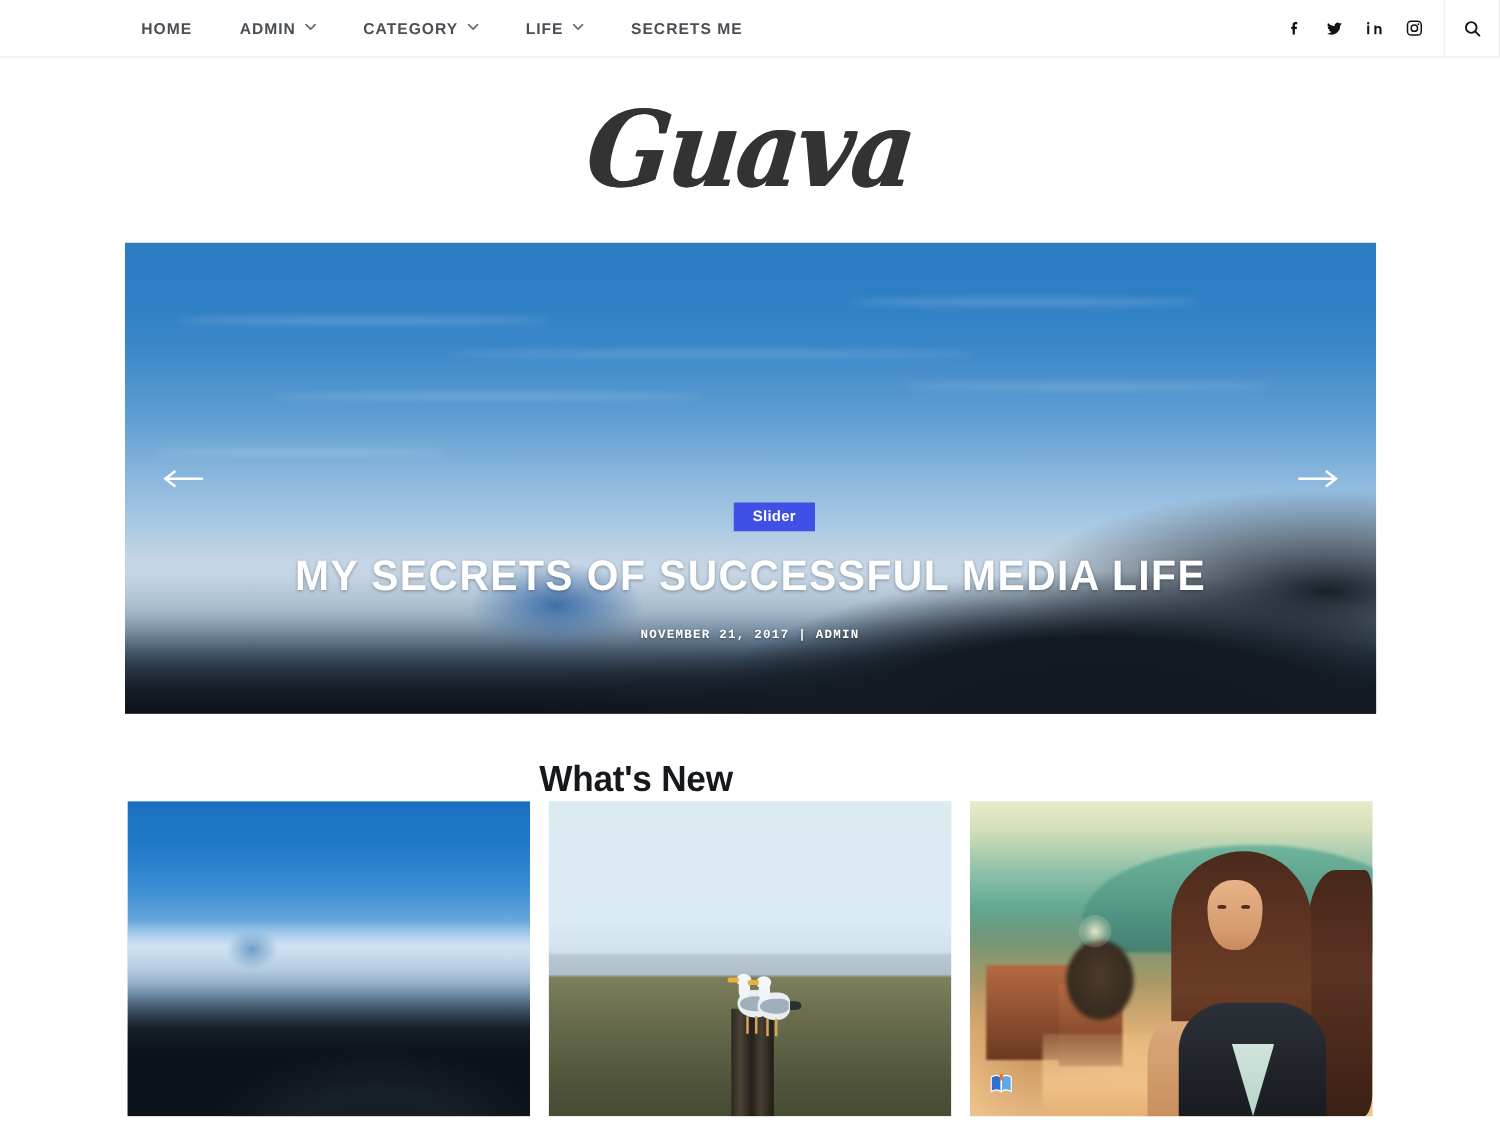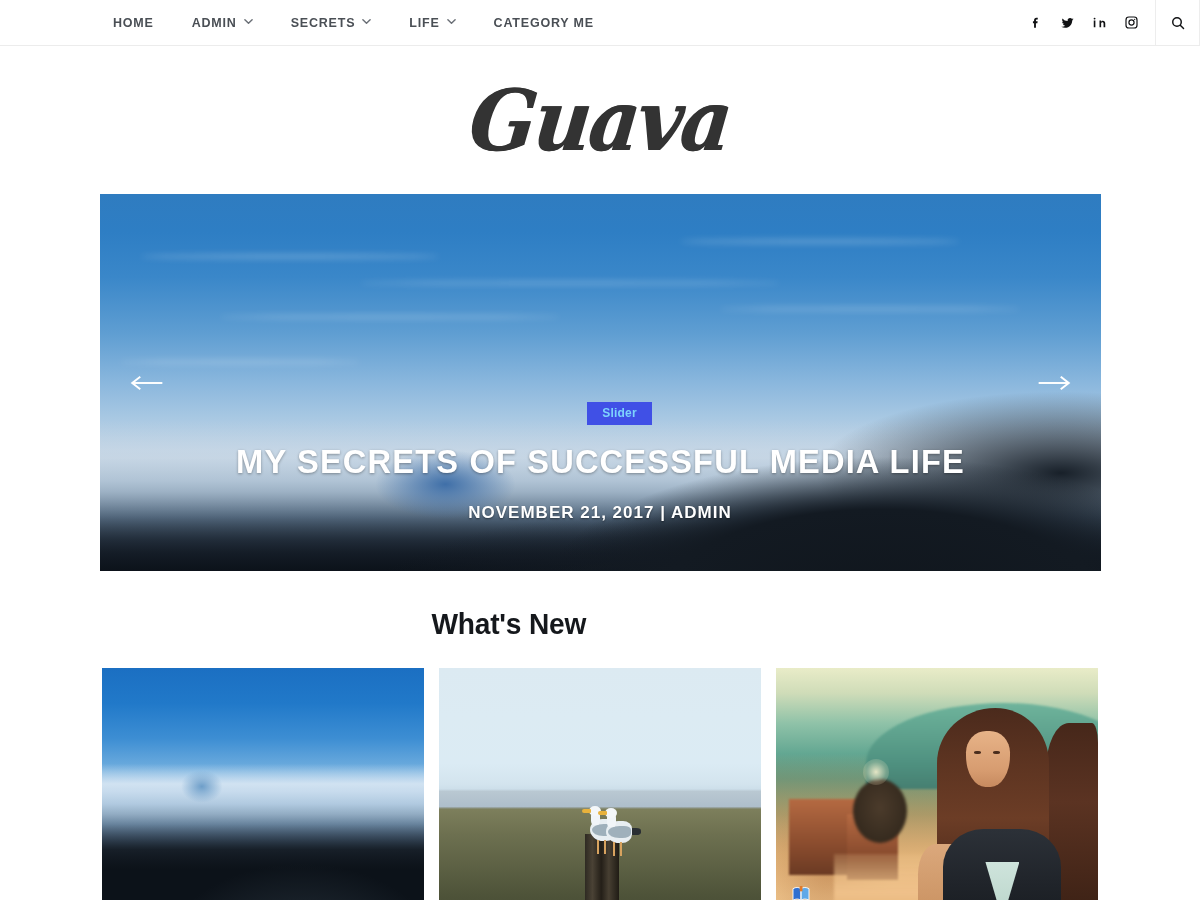--- a/index.html
+++ b/index.html
@@ -184,21 +184,21 @@
     left: 0;
     right: 0;
     top: 208px;
     text-align: center;
     padding: 0 40px;
   }
 
   .cat-badge {
     display: inline-block;
     background: #4050e6;
-    color: #7dd3fc;
+    color: #ffffff;
     font-size: 12px;
     font-weight: bold;
     letter-spacing: 0.2px;
     padding: 5px 15px 6px;
     line-height: 1;
     margin-bottom: 17px;
     cursor: pointer;
     margin-left: 39px;
   }
 
@@ -209,33 +209,33 @@
     letter-spacing: 1.2px;
     color: #ffffff;
     line-height: 1.12;
     transform: scaleX(0.96);
     cursor: pointer;
     text-shadow: 0 1px 3px rgba(0,0,0,0.35);
   }
 
   .slide-meta {
     margin-top: 23px;
-    font-size: 17px;
+    font-size: 10px;
     font-weight: bold;
     letter-spacing: 1.0px;
     color: #ffffff;
     text-shadow: 0 1px 2px rgba(0,0,0,0.45);
+    font-family: Liberation Mono, monospace;
   }
 
   
   .section-head {
     width: 1017px;
     text-align: center;
     padding-top: 37px;
-    padding-bottom: 27px;
   }
   .section-title {
     font-family: "Liberation Sans", sans-serif;
     font-size: 29px;
     font-weight: bold;
     color: #15181c;
     letter-spacing: -0.2px;
     transform: scaleX(0.97);
     display: inline-block;
   }
@@ -506,39 +506,39 @@
     <div class="nav-item">
       <span class="nav-label">ADMIN</span>
       <span class="chev">
         <svg viewBox="0 0 10 10" width="9" height="9">
             <path d="M1 3 L5 7 L9 3" fill="none" stroke="#6b7077" stroke-width="1.6" stroke-linecap="round" stroke-linejoin="round"></path>
           </svg>
       </span>
     </div>
 
     <div class="nav-item">
-      <span class="nav-label">SECRETS</span>
+      <span class="nav-label">CATEGORY</span>
       <span class="chev">
         <svg viewBox="0 0 10 10" width="9" height="9">
             <path d="M1 3 L5 7 L9 3" fill="none" stroke="#6b7077" stroke-width="1.6" stroke-linecap="round" stroke-linejoin="round"></path>
           </svg>
       </span>
     </div>
 
     <div class="nav-item">
       <span class="nav-label">LIFE</span>
       <span class="chev">
         <svg viewBox="0 0 10 10" width="9" height="9">
             <path d="M1 3 L5 7 L9 3" fill="none" stroke="#6b7077" stroke-width="1.6" stroke-linecap="round" stroke-linejoin="round"></path>
           </svg>
       </span>
     </div>
 
     <div class="nav-item">
-      <span class="nav-label">CATEGORY ME</span>
+      <span class="nav-label">SECRETS ME</span>
     </div>
 
   </nav>
 
   <div class="nav-right">
 
     <div class="socials">
 
       <a class="social-ic">
         <svg viewBox="0 0 24 24" width="15" height="15" fill="currentColor">

